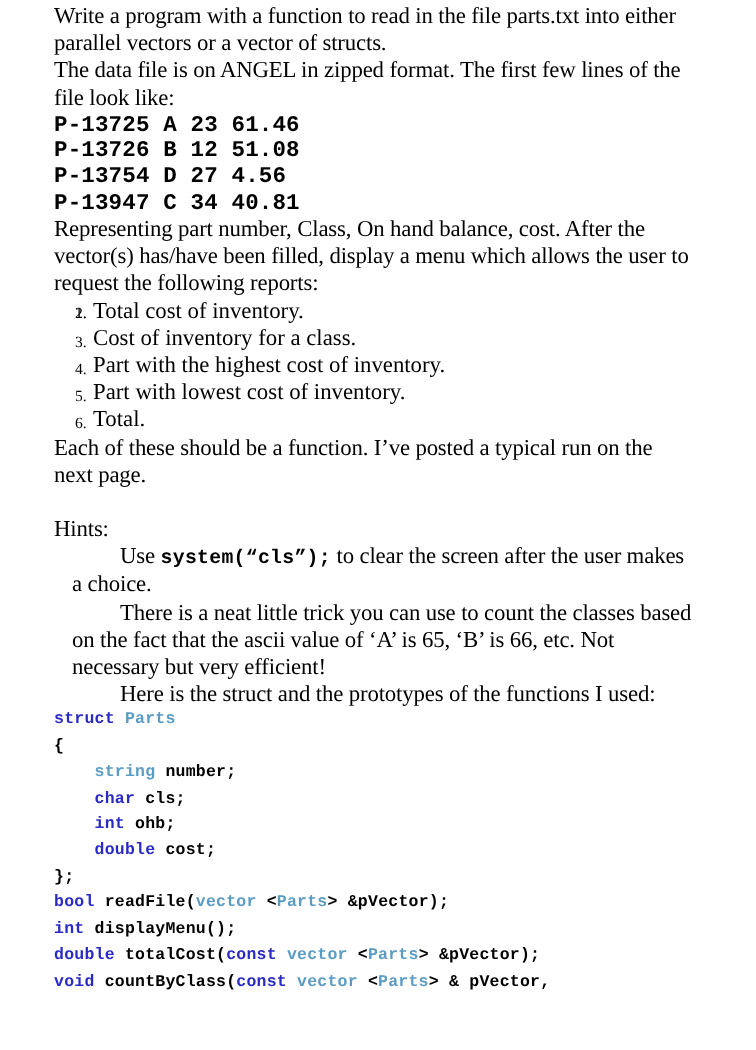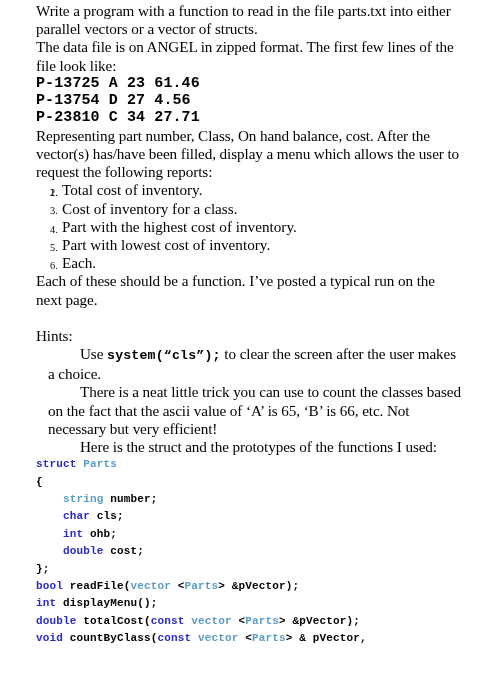--- a/index.html
+++ b/index.html
@@ -115,22 +115,23 @@
 
 <div class="page">
 
   <div class="body-block">
 
     <p class="p">Write a program with a function to read in the file parts.txt into either parallel vectors or a vector of structs.</p>
     <p class="p">The data file is on ANGEL in zipped format.  The first few lines of the file look like:</p>
 
     <div>
       <div class="mono-line">P-13725 A 23 61.46</div>
+      <div class="mono-line">P-13726 B 12 51.08</div>
       <div class="mono-line">P-13754 D 27 4.56</div>
-      <div class="mono-line">P-23810 C 34 27.71</div>
+      <div class="mono-line">P-13947 C 34 40.81</div>
     </div>
 
     <p class="p">Representing part number, Class, On hand balance, cost.  After the vector(s) has/have been filled, display a menu which allows the user to request the following reports:</p>
 
     <ol class="num-list">
       <li class="num-item">
         <span class="num">1.</span>
         <span>Total cost of inventory.</span>
       </li>
       <li class="num-item">
@@ -143,21 +144,21 @@
       <li class="num-item">
         <span class="num">4.</span>
         <span>Part with the highest cost of inventory.</span>
       </li>
       <li class="num-item">
         <span class="num">5.</span>
         <span>Part with lowest cost of inventory.</span>
       </li>
       <li class="num-item">
         <span class="num">6.</span>
-        <span>Each.</span>
+        <span>Total.</span>
       </li>
     </ol>
 
     <p class="p">Each of these should be a function. I’ve posted a typical run on the next page.</p>
 
     <div class="spacer-line"></div>
 
     <p class="p">Hints:</p>
 
     <p class="p hang"><span class="first-ind"></span><span>Use </span><span class="inline-code">system(“cls”)</span><span class="inline-code">;</span><span> to clear the screen after the user makes a choice.</span></p>

